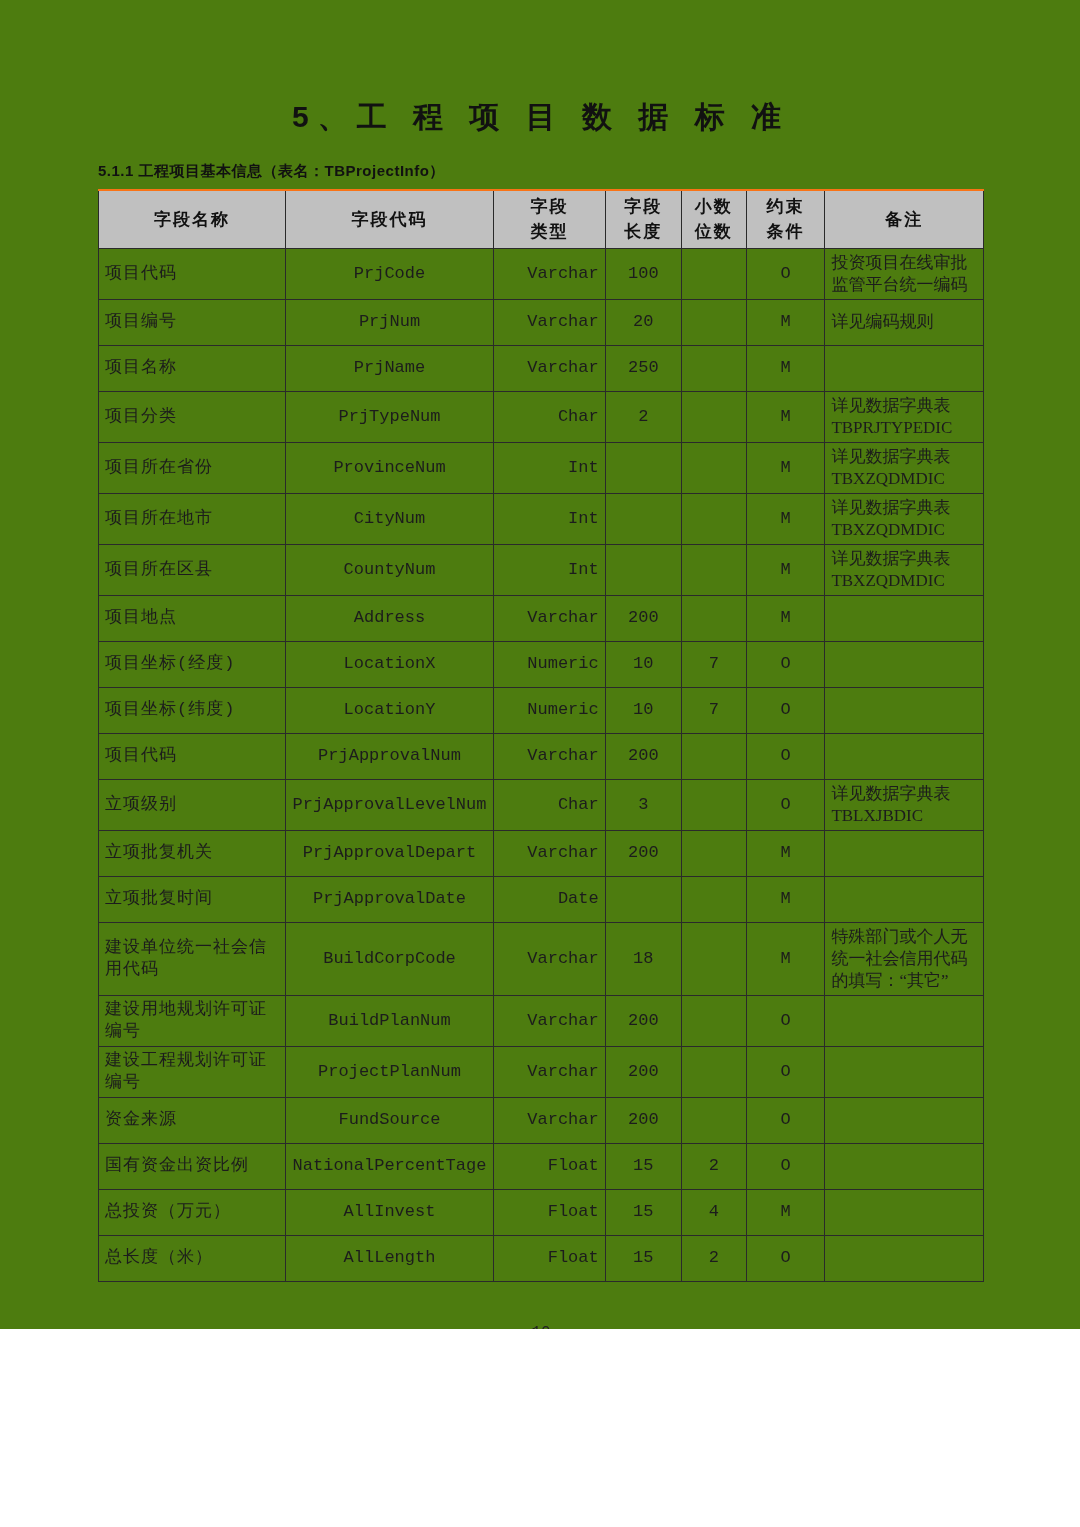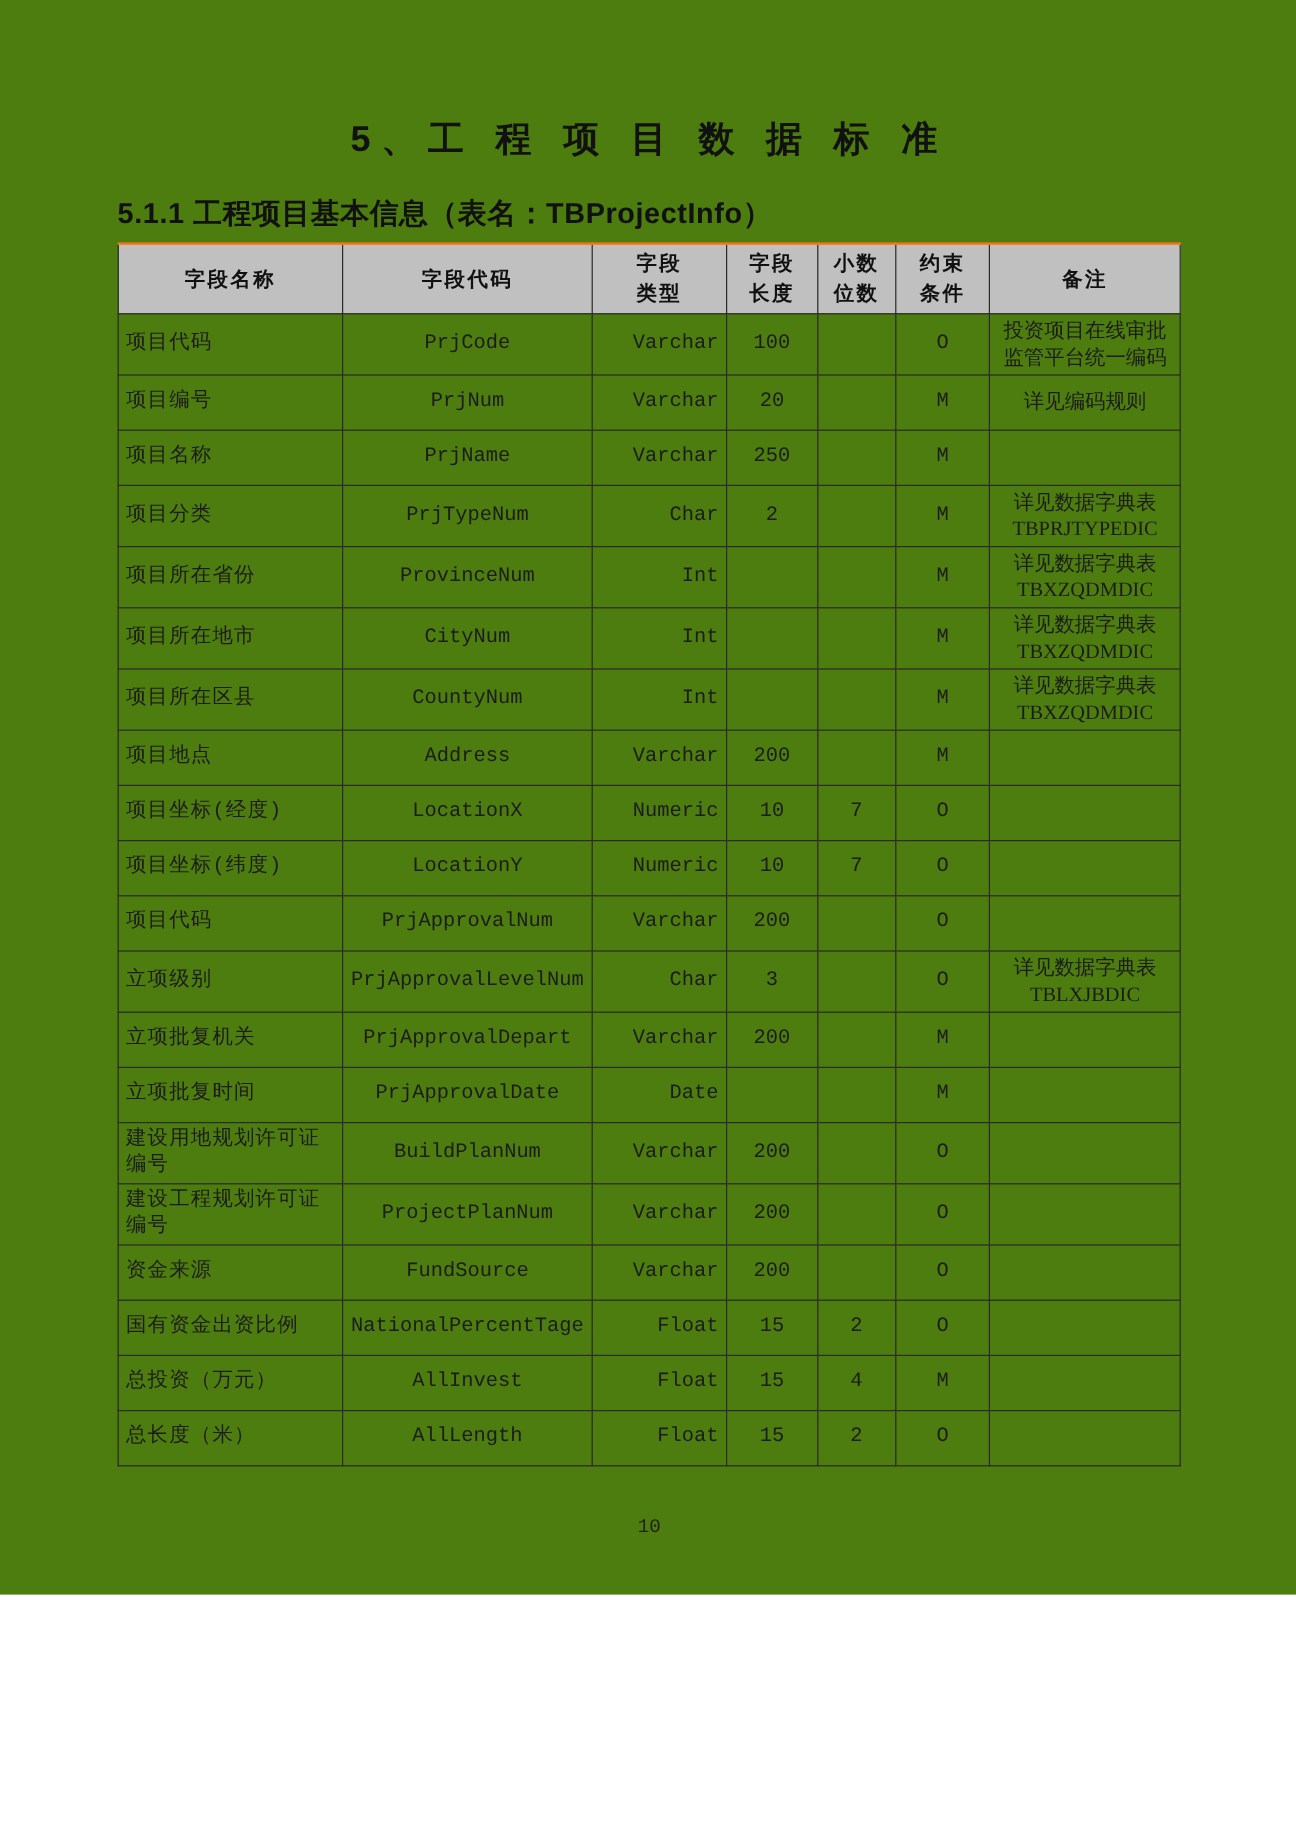--- a/index.html
+++ b/index.html
@@ -21,21 +21,21 @@
     font-size: 30px;
     letter-spacing: 9px;
     color: #111;
     line-height: 42px;
   }
   .section-heading {
     margin-top: 24px;
     margin-bottom: 8px;
     font-family: "Liberation Sans", sans-serif;
     font-weight: bold;
-    font-size: 24px;
+    font-size: 15px;
     color: #111;
     letter-spacing: 0.5px;
   }
   table.field-table {
     width: 100%;
     border-collapse: collapse;
     table-layout: fixed;
     border-top: 2px solid #f97316;
   }
   table.field-table th, table.field-table td {
@@ -73,21 +73,21 @@
     font-family: Liberation Mono, monospace;
   }
   td.col-code, td.col-type, td.col-length, td.col-decimals, td.col-constraint {
     font-family: "Liberation Mono", "DejaVu Sans Mono", monospace;
     font-size: 16px;
   }
   td.col-code { text-align: center; padding-left: 12px; }
   td.col-type { text-align: right; padding-left: 14px; }
   td.col-length, td.col-decimals, td.col-constraint { text-align: center; }
   td.col-remark {
-    text-align: center;
+    text-align: left;
     font-size: 16px;
     padding: 4px 5px 4px 7px;
     line-height: 23px;
   }
   .page-footer {
     text-align: center;
     margin-top: 42px;
     font-family: "Liberation Mono", "DejaVu Sans Mono", monospace;
     font-size: 16px;
     color: #222;
@@ -260,20 +260,29 @@
         <tr>
           <td class="col-name">立项批复时间</td>
           <td class="col-code">PrjApprovalDate</td>
           <td class="col-type">Date</td>
           <td class="col-length"></td>
           <td class="col-decimals"></td>
           <td class="col-constraint">M</td>
           <td class="col-remark"></td>
         </tr>
         <tr>
+          <td class="col-name">建设单位统一社会信用代码</td>
+          <td class="col-code">BuildCorpCode</td>
+          <td class="col-type">Varchar</td>
+          <td class="col-length">18</td>
+          <td class="col-decimals"></td>
+          <td class="col-constraint">M</td>
+          <td class="col-remark">特殊部门或个人无统一社会信用代码的填写：“其它”</td>
+        </tr>
+        <tr>
           <td class="col-name">建设用地规划许可证编号</td>
           <td class="col-code">BuildPlanNum</td>
           <td class="col-type">Varchar</td>
           <td class="col-length">200</td>
           <td class="col-decimals"></td>
           <td class="col-constraint">O</td>
           <td class="col-remark"></td>
         </tr>
         <tr>
           <td class="col-name">建设工程规划许可证编号</td>

